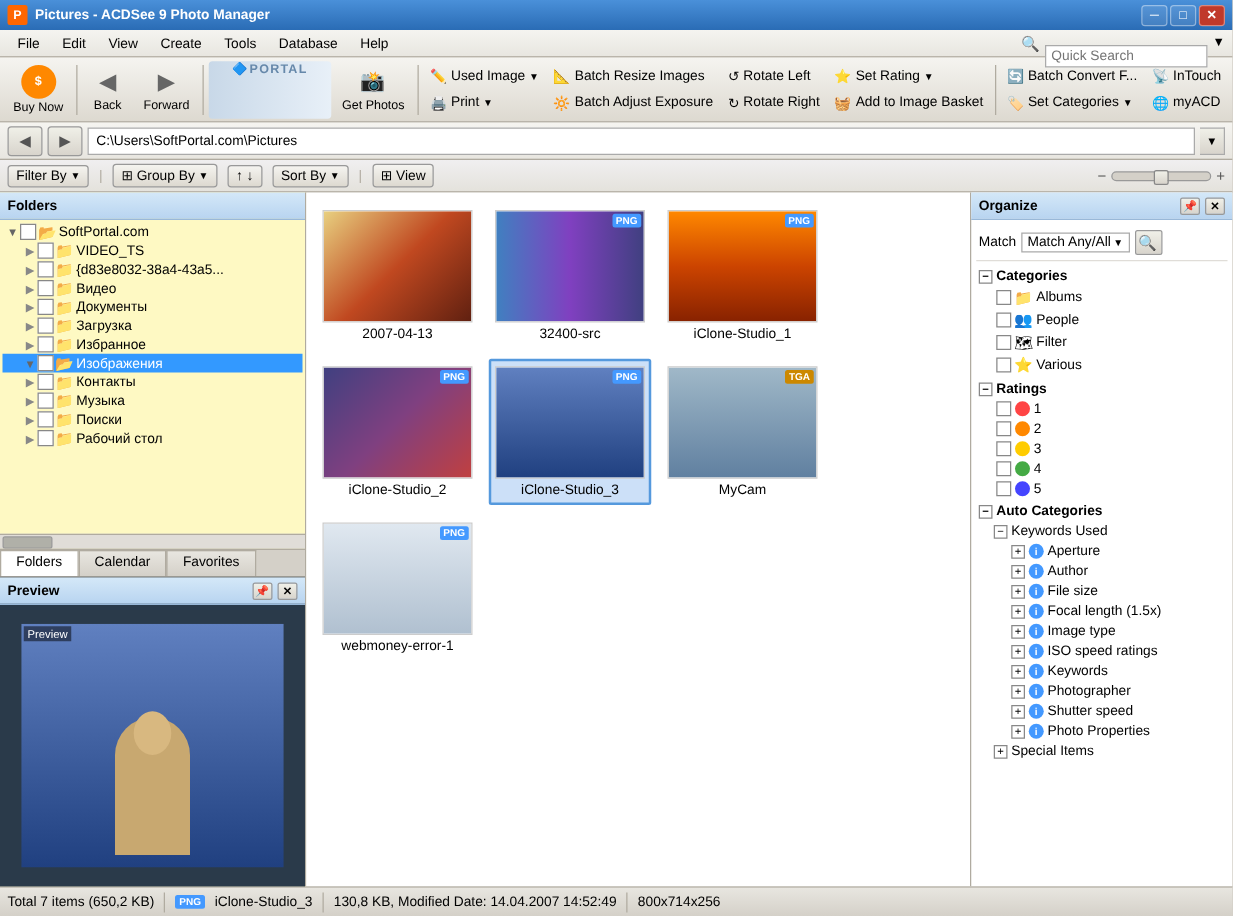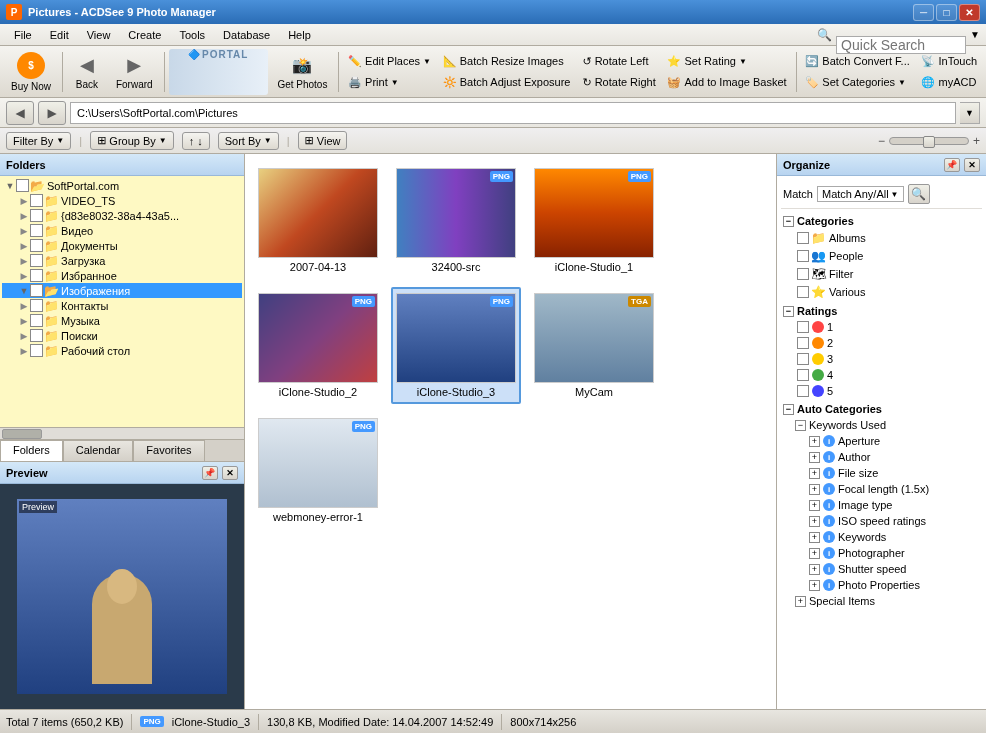--- a/index.html
+++ b/index.html
@@ -446,21 +446,21 @@
 <div class="menu-bar">
   <div class="menu-item">File</div>
   <div class="menu-item">Edit</div>
   <div class="menu-item">View</div>
   <div class="menu-item">Create</div>
   <div class="menu-item">Tools</div>
   <div class="menu-item">Database</div>
   <div class="menu-item">Help</div>
   <div class="menu-search">
     <span style="font-size:12px;">🔍</span>
-    <input type="text" style="font-size: 14px; margin-top: 21px;" placeholder="Quick Search">
+    <input type="text" style="font-size: 11px; margin-top: 21px;" placeholder="Quick Search">
     <span style="cursor:pointer; font-size:10px;">▼</span>
   </div>
 </div>
 
 <div class="toolbar">
 
   <div class="toolbar-btn">
     <div class="toolbar-icon" style="background:#ff8800; border-radius:50%; width:28px; height:28px; color:white; font-size:10px; display:flex; align-items:center; justify-content:center; font-weight:bold;">$</div>
     <span class="toolbar-text">Buy Now</span>
   </div>
@@ -482,21 +482,21 @@
 
   <div class="toolbar-btn">
     <div class="toolbar-icon" style="font-size:16px;">📸</div>
     <span class="toolbar-text">Get Photos</span>
   </div>
   <div class="toolbar-sep"></div>
 
   <div class="toolbar-column">
     <div class="toolbar-btn-small">
       <span>✏️</span>
-      <span>Edit Places</span>
+      <span>Used Image</span>
       <span style="font-size:8px;">▼</span>
     </div>
     <div class="toolbar-btn-small">
       <span>🖨️</span>
       <span>Print</span>
       <span style="font-size:8px;">▼</span>
     </div>
   </div>
 
   <div class="toolbar-column">

